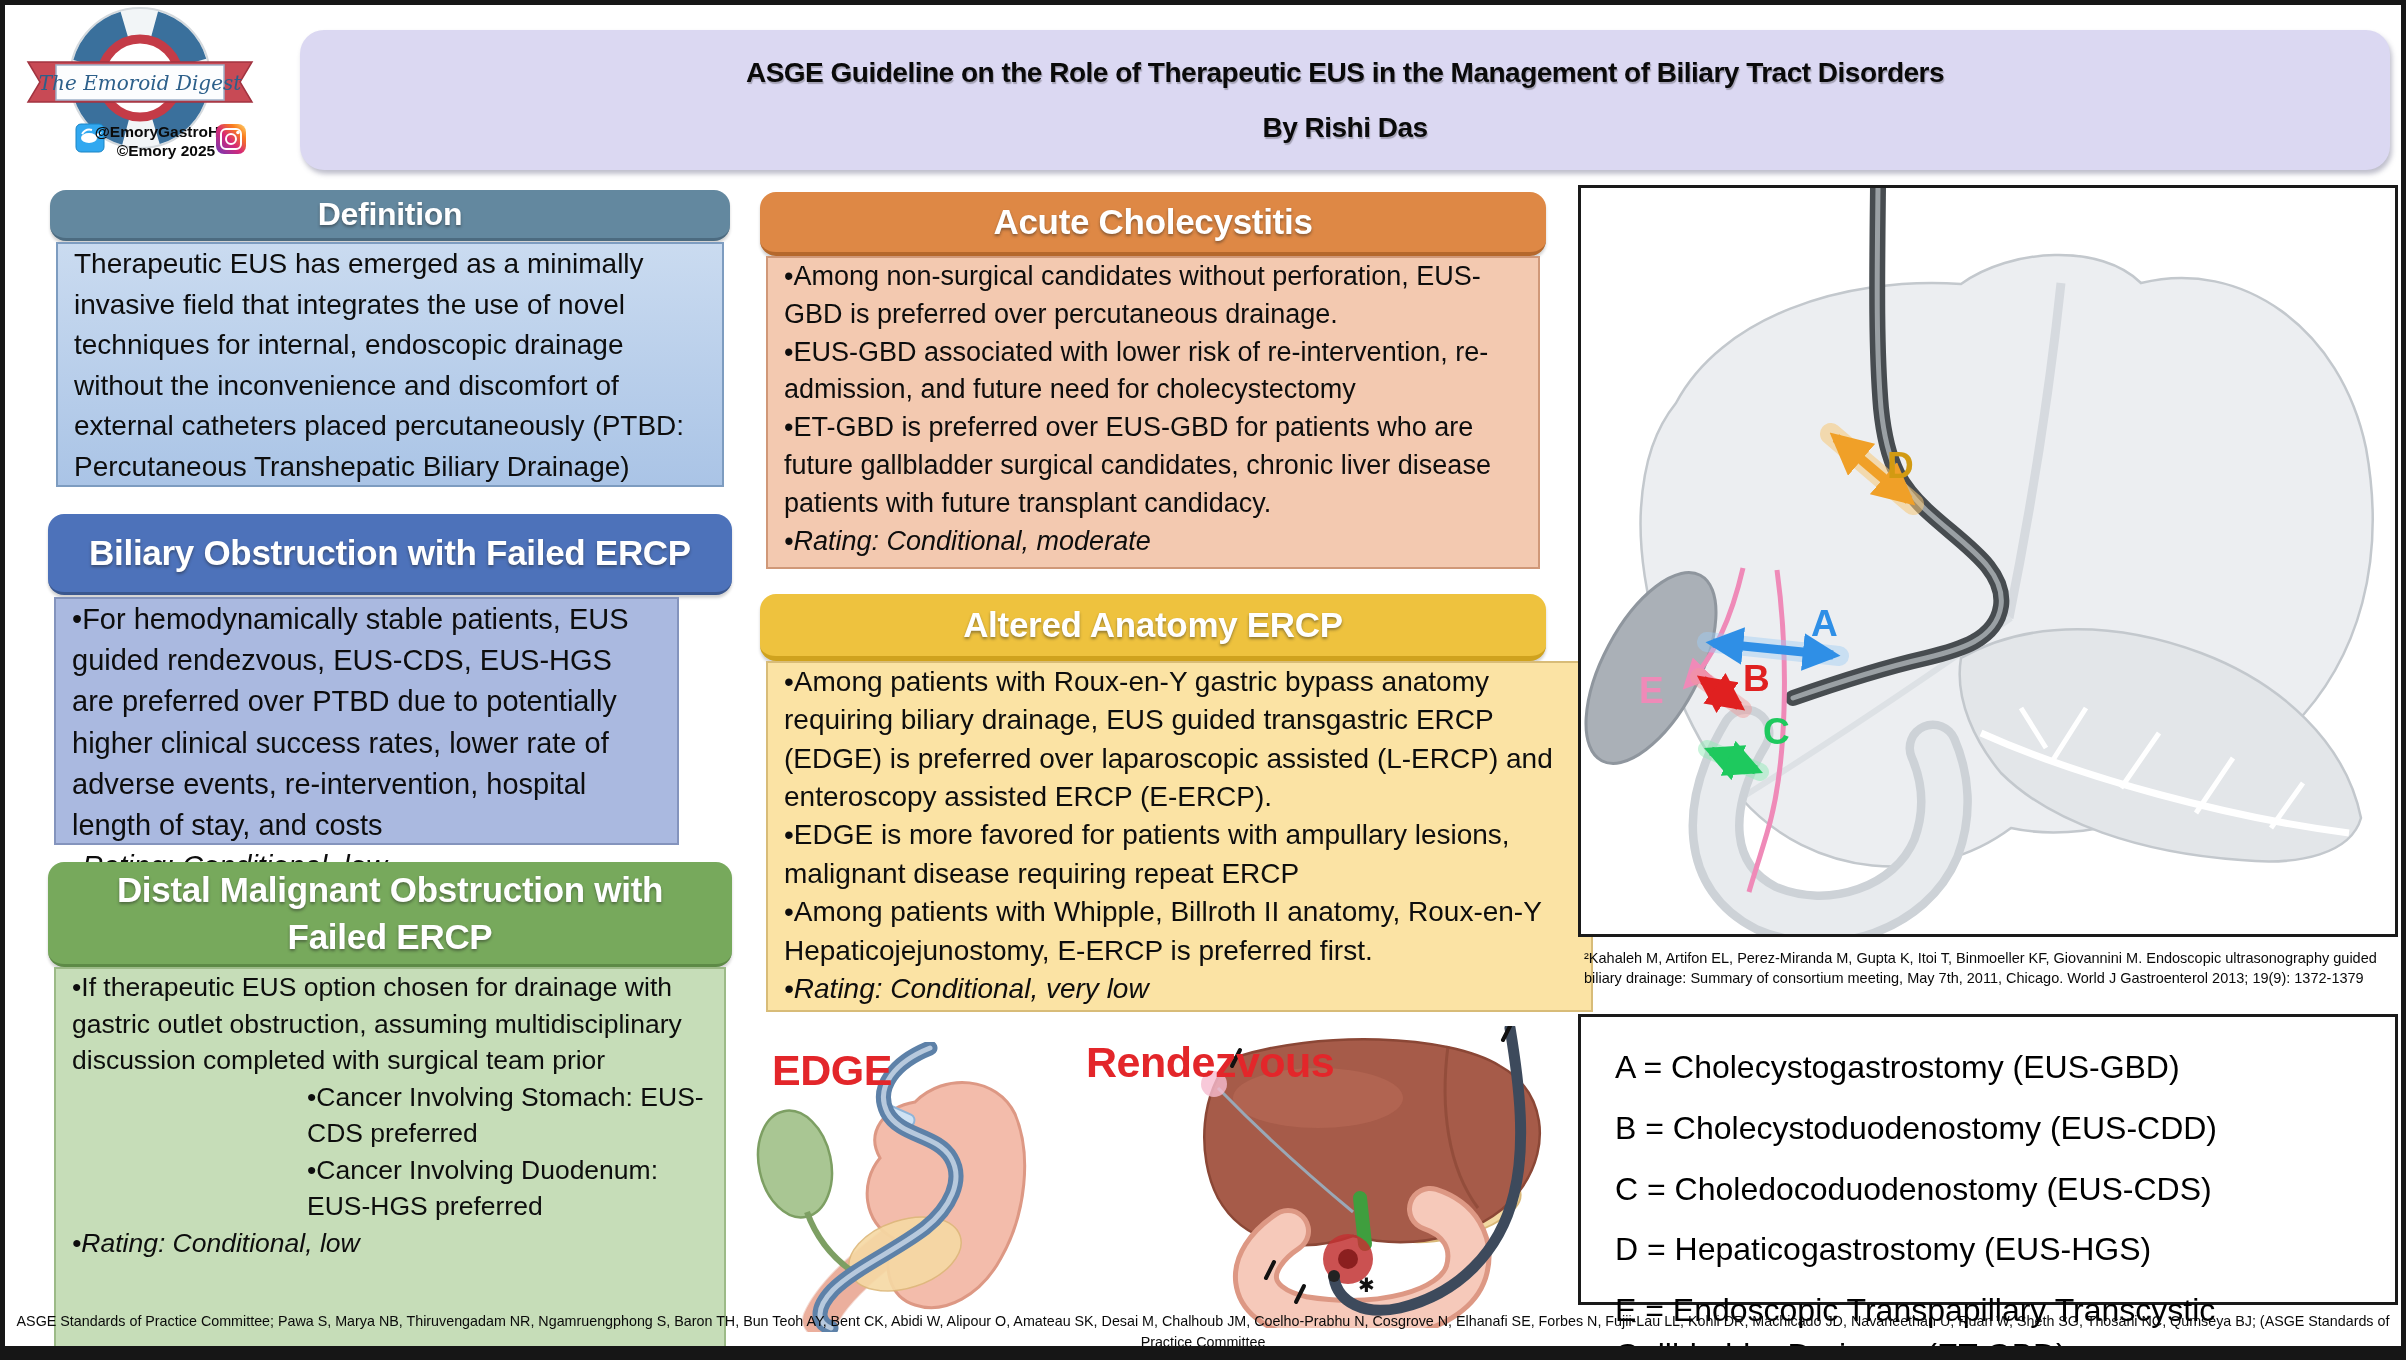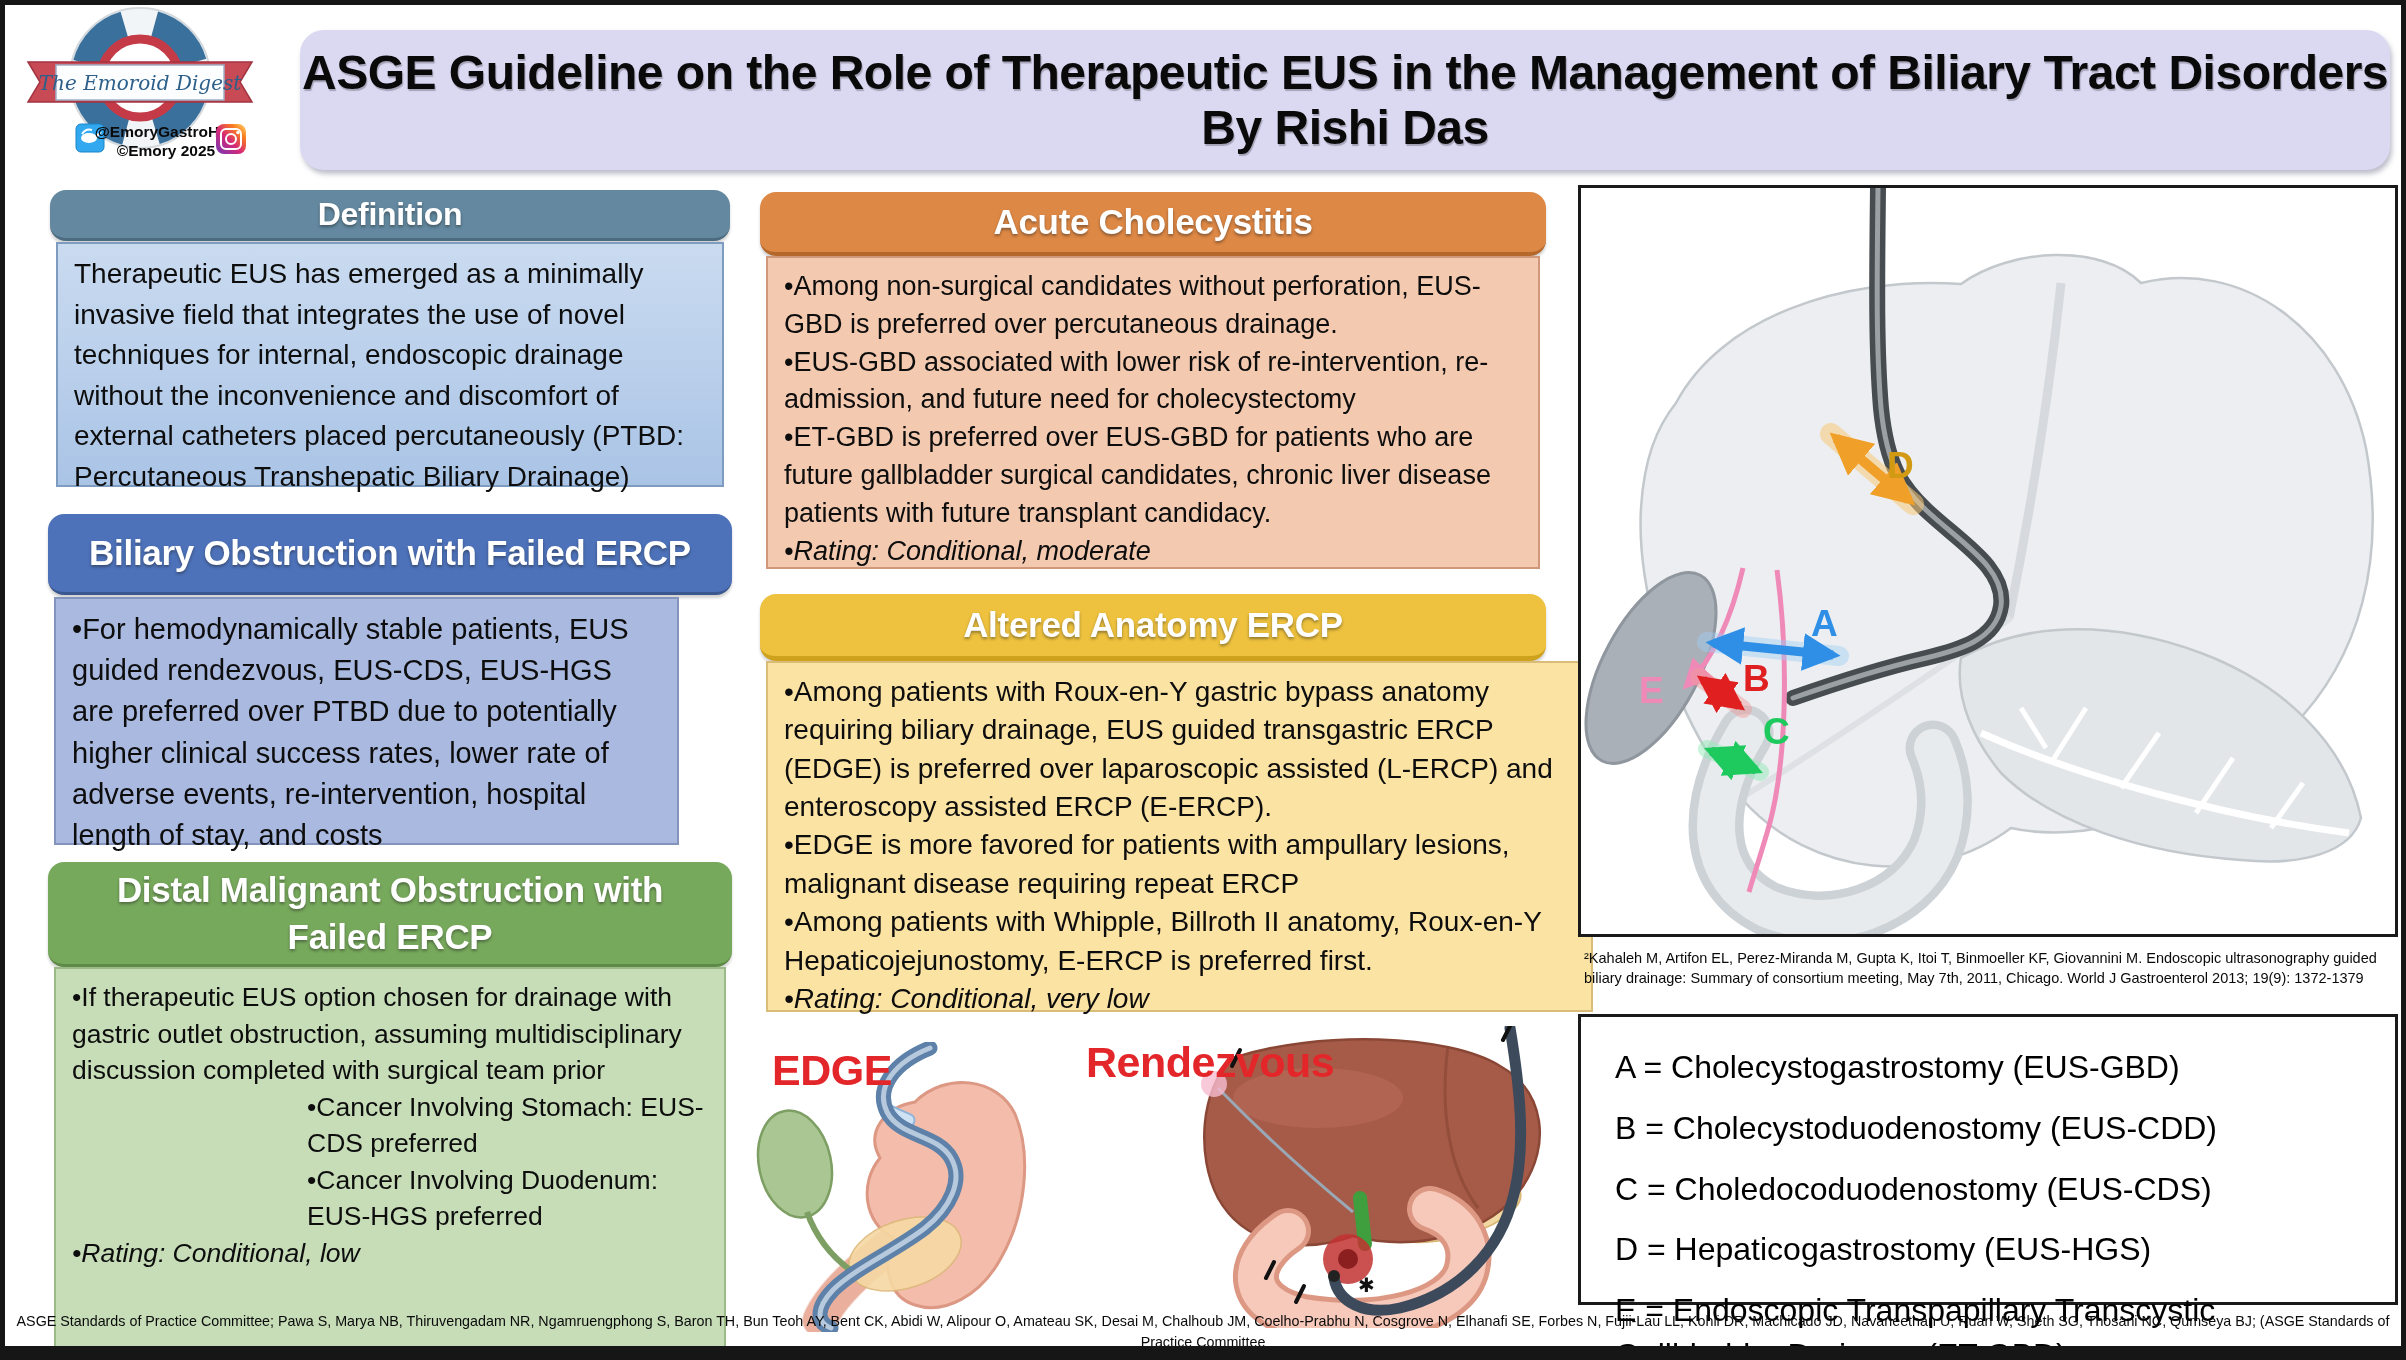--- a/index.html
+++ b/index.html
@@ -5,21 +5,21 @@
   html,body{margin:0;padding:0;}
   body{
     width:2406px;height:1360px;position:relative;background:#ffffff;
     font-family:"Liberation Sans",sans-serif;color:#111;overflow:hidden;
   }
   .frame{position:absolute;inset:0;border:5px solid #161616;border-bottom:14px solid #161616;box-sizing:border-box;pointer-events:none;z-index:50;}
   
   .hdr{position:absolute;border-radius:16px;color:#fff;font-weight:700;text-align:center;
        display:flex;align-items:center;justify-content:center;letter-spacing:-.3px;
        text-shadow:0 2px 3px rgba(30,30,30,.45);box-shadow:0 3px 3px rgba(0,0,0,.18);}
-  .bdy{position:absolute;box-sizing:border-box;padding:10px 16px;color:#0d0d0d;}
+  .bdy{position:absolute;box-sizing:border-box;padding:0 16px;color:#0d0d0d;}
   .bdy p{margin:0;}
   .rating{font-style:italic;}
   .sub{padding-left:235px;}
   
   .def-hdr{left:50px;top:190px;width:680px;height:48px;font-size:32px;background:#63889f;border-bottom:3px solid #4c6b80;}
   .def-bdy{left:56px;top:242px;width:668px;height:245px;background:linear-gradient(#cadbf0,#aac4e6);border:2px solid #7d9cc0;font-size:28px;line-height:1.45;}
   
   .bil-hdr{left:48px;top:514px;width:684px;height:78px;font-size:35px;background:#4d72ba;border-bottom:3px solid #3a578f;}
   .bil-bdy{left:54px;top:597px;width:625px;height:248px;background:#aab9e0;border:2px solid #8494bd;font-size:29px;line-height:1.42;}
   
@@ -39,21 +39,21 @@
   .rdv-fig{position:absolute;left:1148px;top:1026px;width:414px;height:302px;}
   
   .ana-box{position:absolute;left:1578px;top:185px;width:820px;height:752px;border:3px solid #1a1a1a;box-sizing:border-box;background:#fff;}
   .ana-cite{position:absolute;left:1584px;top:948px;width:806px;font-size:14.5px;line-height:1.4;color:#0a0a0a;}
   .legend-box{position:absolute;left:1578px;top:1014px;width:820px;height:291px;border:3px solid #1a1a1a;box-sizing:border-box;background:#fff;padding:12px 18px;font-size:32px;line-height:1.4;color:#000;}
   .legend-box p{margin:16px;}
   
   .title-box{position:absolute;left:300px;top:30px;width:2090px;height:140px;background:#dbd8f2;border-radius:24px;
              display:flex;flex-direction:column;align-items:center;justify-content:center;
              box-shadow:2px 4px 5px rgba(110,110,140,.45);}
-  .title-line{font-size:48px;font-weight:700;color:#0a0a0a;letter-spacing:-.5px;line-height:55px;text-shadow:1px 2px 1px rgba(0,0,0,.25);}
+  .title-line{font-size:28px;font-weight:700;color:#0a0a0a;letter-spacing:-.5px;line-height:55px;text-shadow:1px 2px 1px rgba(0,0,0,.25);}
   .logo{position:absolute;left:20px;top:6px;width:240px;height:168px;}
   
   .footer{position:absolute;left:10px;top:1311px;width:2386px;text-align:center;font-size:14.3px;line-height:1.45;color:#0a0a0a;}
   .footer p{margin:0;}
 </style>
 </head>
 <body>
 
 <div class="frame"></div>
 

